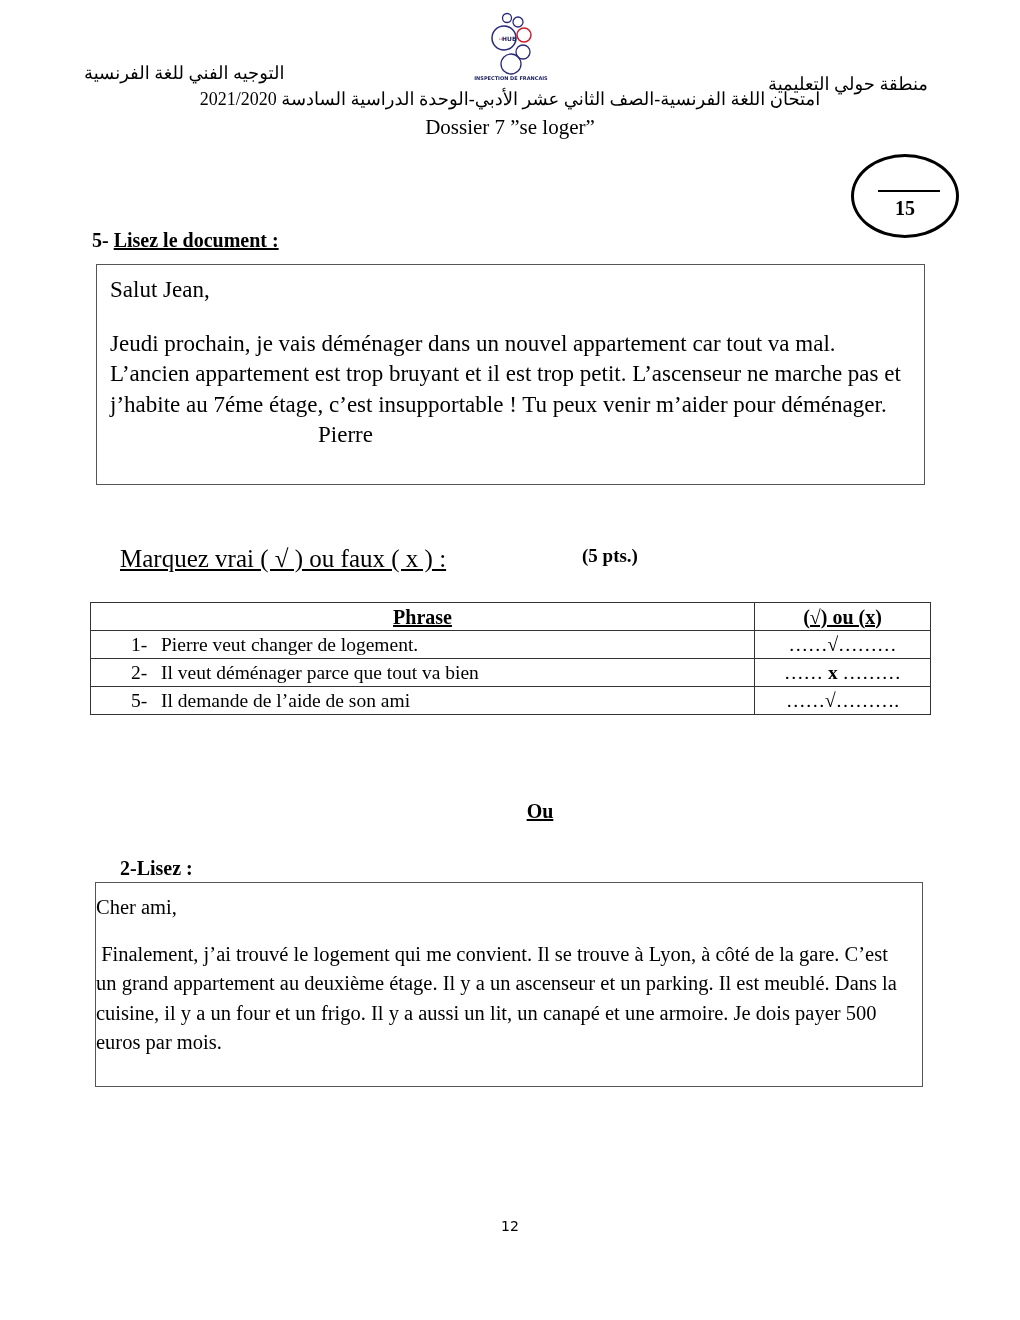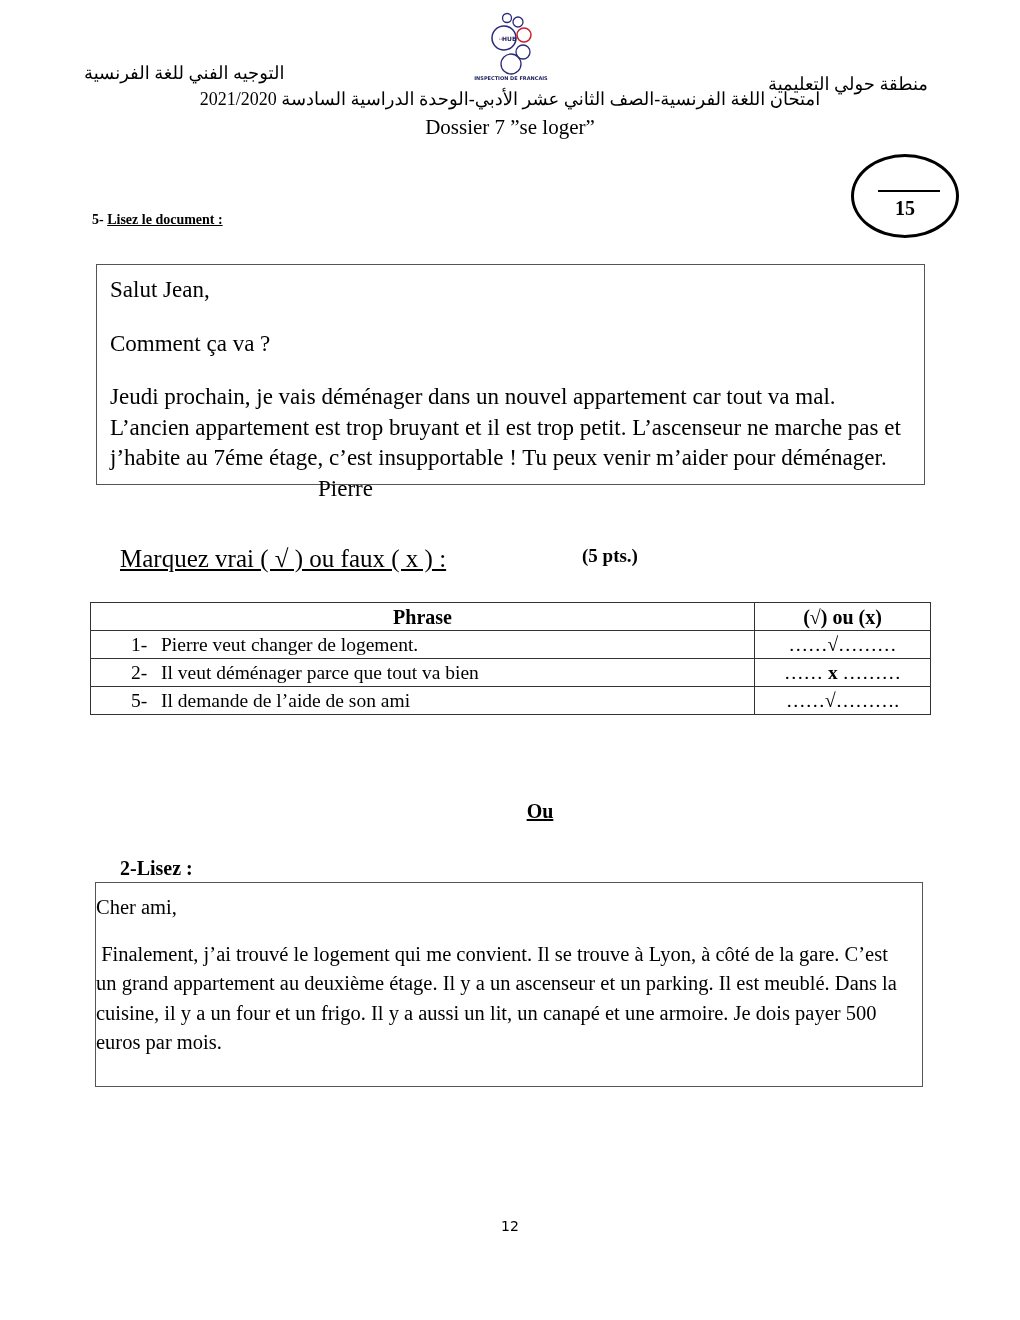--- a/index.html
+++ b/index.html
@@ -14,34 +14,34 @@
     .hdr-exam span { unicode-bidi: isolate; }
     .hdr-dossier { left: 0; width: 1020px; top: 115px; text-align: center; font-size: 21px; }
 
     .logo { left: 466px; top: 12px; width: 90px; height: 70px; }
     .logo-caption { font-family: "DejaVu Sans", sans-serif; font-size: 5px; font-weight: bold; fill: #1a1f5c; }
 
     .score { left: 851px; top: 154px; width: 108px; height: 84px; border: 3px solid #000; border-radius: 50%; }
     .score .line { position: absolute; left: 24px; top: 33px; width: 62px; border-top: 2px solid #000; }
     .score .num { position: absolute; left: 0; width: 100%; top: 40px; text-align: center; font-size: 20px; font-weight: bold; }
 
-    .sec5 { left: 92px; top: 212px; font-size: 14px; font-weight: bold; }
+    .sec5 { left: 92px; top: 229px; font-size: 20px; font-weight: bold; }
     .sec5 .u { text-decoration: underline; }
 
     .box1 { left: 96px; top: 264px; width: 829px; height: 221px; border: 1.5px solid #555; padding: 10px 14px 0 13px; font-size: 23px; line-height: 30.5px; }
     .box1 p { margin-bottom: 23px; }
     .box1 p.body { margin-bottom: 8px; }
     .sig { display: inline-block; margin-left: 208px; }
 
     .instr { left: 120px; top: 545px; font-size: 25px; font-weight: normal; text-decoration: underline; }
     .pts { left: 582px; top: 545px; font-size: 19px; font-weight: bold; }
 
     table.tf { position: absolute; left: 90px; top: 602px; width: 841px; border-collapse: collapse; font-size: 19.5px; }
     table.tf td, table.tf th { border: 1.5px solid #333; height: 28px; padding: 0; line-height: 24px; }
-    table.tf th { font-weight: bold; text-align: center; font-size: 20px; }
+    table.tf th { font-weight: bold; text-align: center; font-size: 20px; text-decoration: underline; }
     table.tf td.phr { padding-left: 40px; }
     table.tf td.phr .n { display: inline-block; width: 30px; }
     table.tf td.ans { text-align: center; width: 176px; }
     table.tf td.ans b { font-weight: bold; }
 
     .ou { left: 0; width: 1080px; top: 800px; text-align: center; font-size: 20px; font-weight: bold; text-decoration: underline; }
 
     .lisez2 { left: 120px; top: 857px; font-size: 20px; font-weight: bold; }
 
     .box2 { left: 95px; top: 882px; width: 828px; height: 205px; border: 1.5px solid #555; padding: 10px 12px 0 0; font-size: 20.5px; line-height: 29.5px; }
@@ -78,21 +78,20 @@
   <div class="num">15</div>
 </div>
 
 <div class="abs sec5">
   <span>5-</span>
   <span class="u">Lisez le document :</span>
 </div>
 
 <div class="abs box1">
   <p>Salut Jean,</p>
-  <p>Comment ça va ?</p>
   <p class="body"><span>Jeudi prochain, je vais déménager dans un nouvel appartement car tout va mal. L’ancien appartement est trop bruyant et il est trop petit. L’ascenseur ne marche pas et j’habite au 7éme étage, c’est insupportable ! Tu peux venir m’aider pour déménager.</span><span class="sig">Pierre</span></p>
 </div>
 
 <div class="abs instr">Marquez vrai ( √ ) ou faux ( x ) :</div>
 <div class="abs pts">(5 pts.)</div>
 
 <table class="tf">
   <thead>
     <tr>
       <th>Phrase</th>

